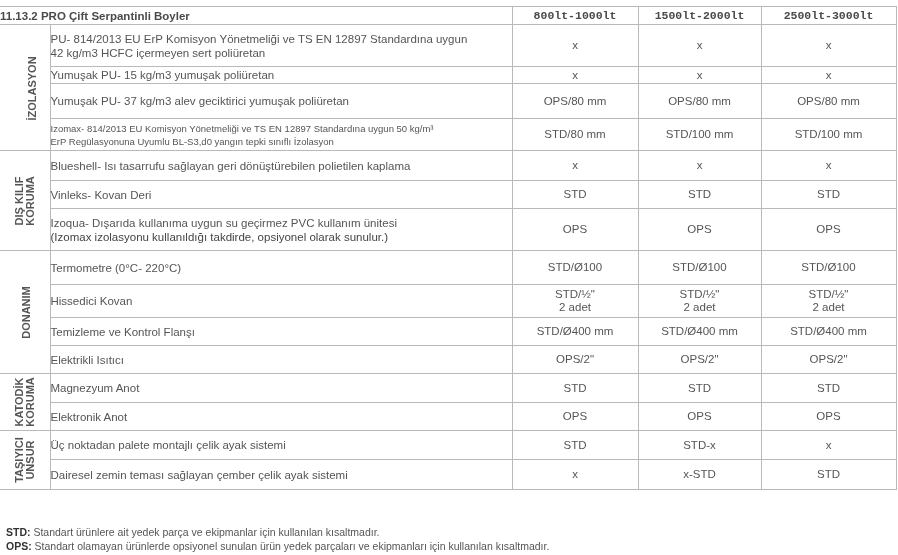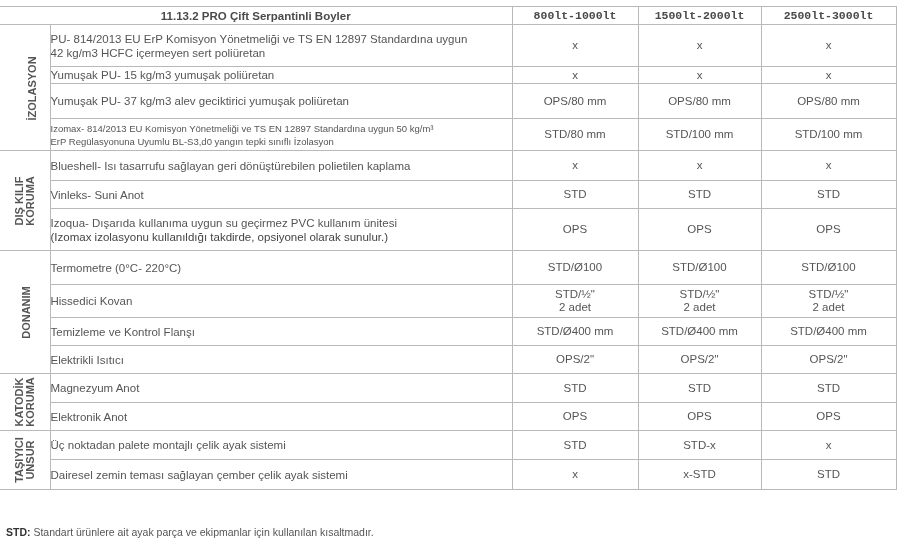--- a/index.html
+++ b/index.html
@@ -3,21 +3,21 @@
 <meta charset="utf-8">
 <style>
   html, body { margin: 0; padding: 0; background: #ffffff; }
   body { width: 898px; height: 555px; position: relative; overflow: hidden;
          font-family: "Liberation Sans", sans-serif; color: #555555; }
   table.spec { position: absolute; left: 0; top: 6px; width: 896px;
                border-collapse: collapse; table-layout: fixed; font-size: 11.5px; }
   table.spec td, table.spec th { border: 1px solid #b9b9b9; padding: 0; }
   table.spec tr > *:first-child { border-left: none; }
   table.spec th { font-weight: bold; color: #4a4a4a; height: 17px; font-size: 11.5px; }
-  th.title { text-align: center; padding-left: 5px; border-right: none; }
+  th.title { text-align: left; padding-left: 5px; border-right: none; }
   th.col-head { text-align: center; font-family: Liberation Mono, monospace; }
   td.group { text-align: center; vertical-align: middle; }
   td.group .vlabel { display: inline-block; transform: rotate(-90deg); white-space: nowrap;
                      font-weight: bold; color: #555; font-size: 11px; line-height: 11px; text-align: center; }
   td.feat { padding-left: 11px; padding-right: 6px; color: #555; line-height: 14px; vertical-align: middle; }
   td.feat.small { font-size: 9.5px; line-height: 13px; }
   td.feat .bold-note { font-weight: normal; color: #444; }
   td.val { text-align: center; vertical-align: middle; color: #555; line-height: 13px; }
   .notes { position: absolute; left: 6px; top: 526px; font-size: 10.5px; line-height: 13.5px; color: #555; }
   .notes b { color: #333; }
@@ -78,21 +78,21 @@
   <tr style="height:30px">
     <td class="group" rowspan="3">
       <span class="vlabel"><span>DIŞ KILIF</span><br><span>KORUMA</span></span>
     </td>
     <td class="feat">Blueshell- Isı tasarrufu sağlayan geri dönüştürebilen polietilen kaplama</td>
     <td class="val">x</td>
     <td class="val">x</td>
     <td class="val">x</td>
   </tr>
   <tr style="height:28px">
-    <td class="feat">Vinleks- Suni Anot</td>
+    <td class="feat">Vinleks- Kovan Deri</td>
     <td class="val">STD</td>
     <td class="val">STD</td>
     <td class="val">STD</td>
   </tr>
   <tr style="height:42px">
     <td class="feat">
       <span>Izoqua- Dışarıda kullanıma uygun su geçirmez PVC kullanım ünitesi</span><br>
       <span class="bold-note">(Izomax izolasyonu kullanıldığı takdirde, opsiyonel olarak sunulur.)</span>
     </td>
     <td class="val">OPS</td>
@@ -156,14 +156,15 @@
   <tr style="height:30px">
     <td class="feat">Dairesel zemin teması sağlayan çember çelik ayak sistemi</td>
     <td class="val">x</td>
     <td class="val">x-STD</td>
     <td class="val">STD</td>
   </tr>
 </tbody>
   </table>
 
 <div class="notes">
-  <div><b>STD:</b><span> Standart ürünlere ait ayak parça ve ekipmanlar için kullanılan kısaltmadır.</span></div>
+  <div><b>STD:</b><span> Standart ürünlere ait yedek parça ve ekipmanlar için kullanılan kısaltmadır.</span></div>
+  <div><b>OPS:</b><span> Standart olamayan ürünlerde opsiyonel sunulan ürün yedek parçaları ve ekipmanları için kullanılan kısaltmadır.</span></div>
 </div>
 
 </body></html>

